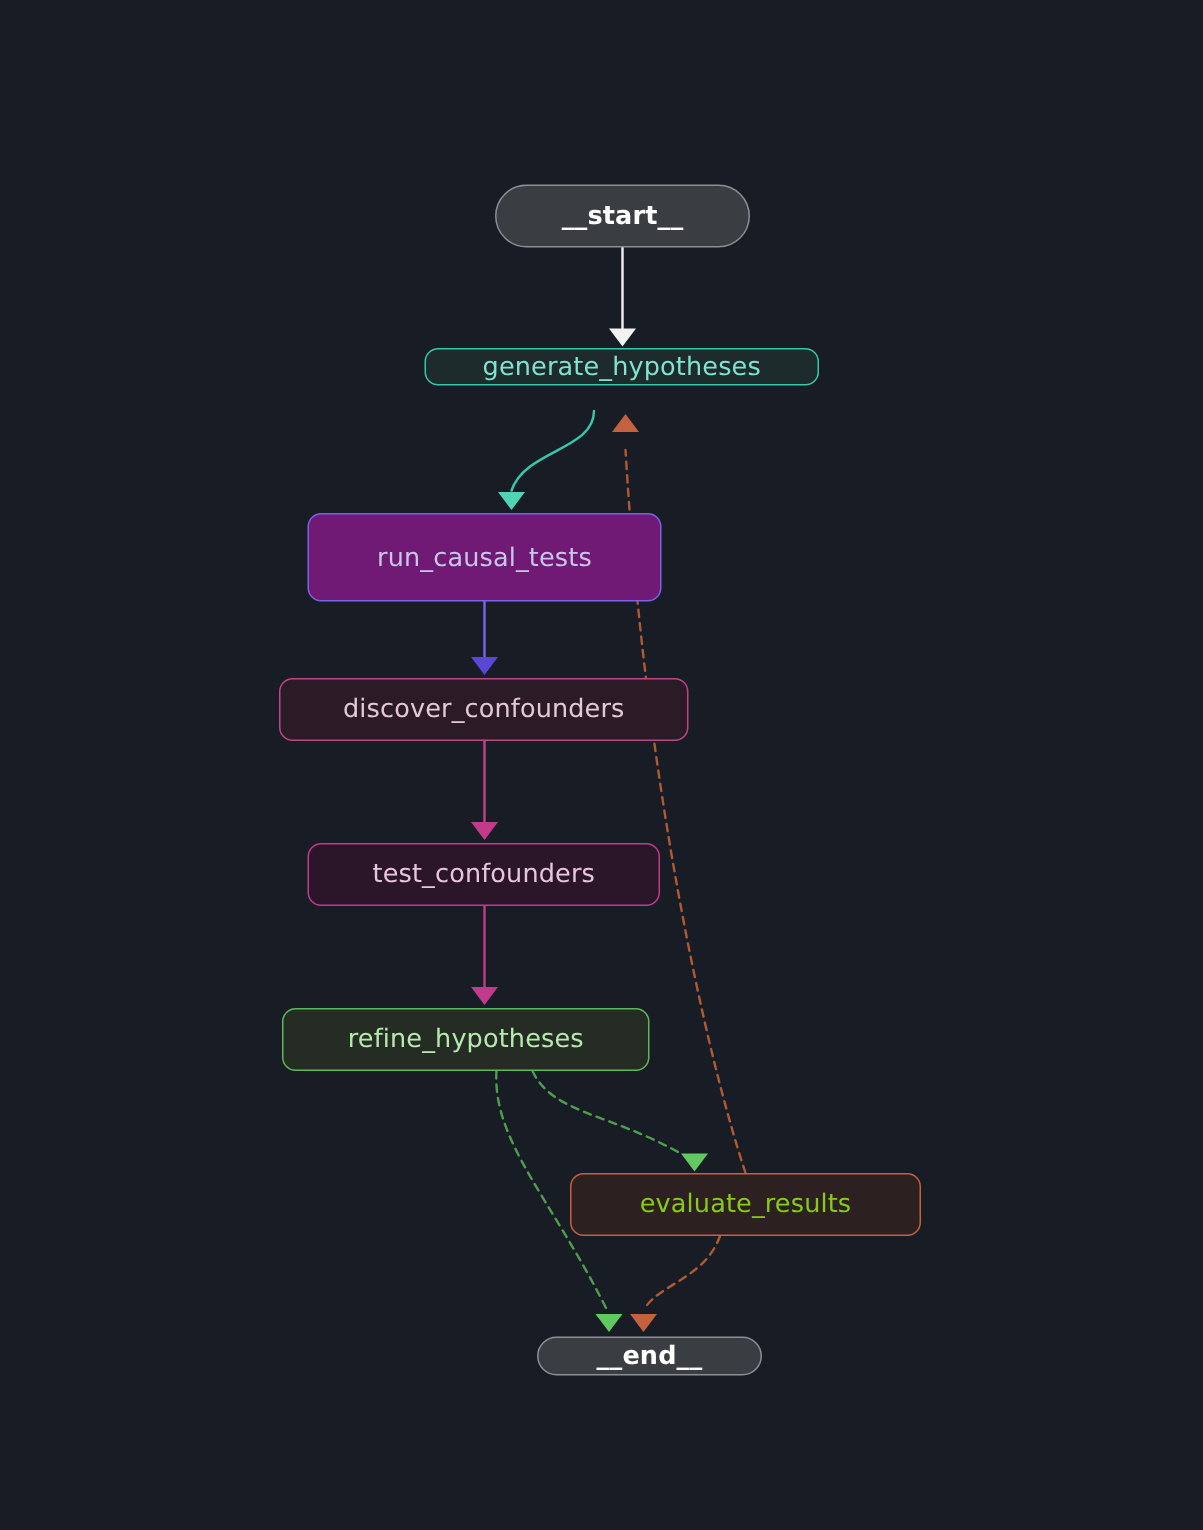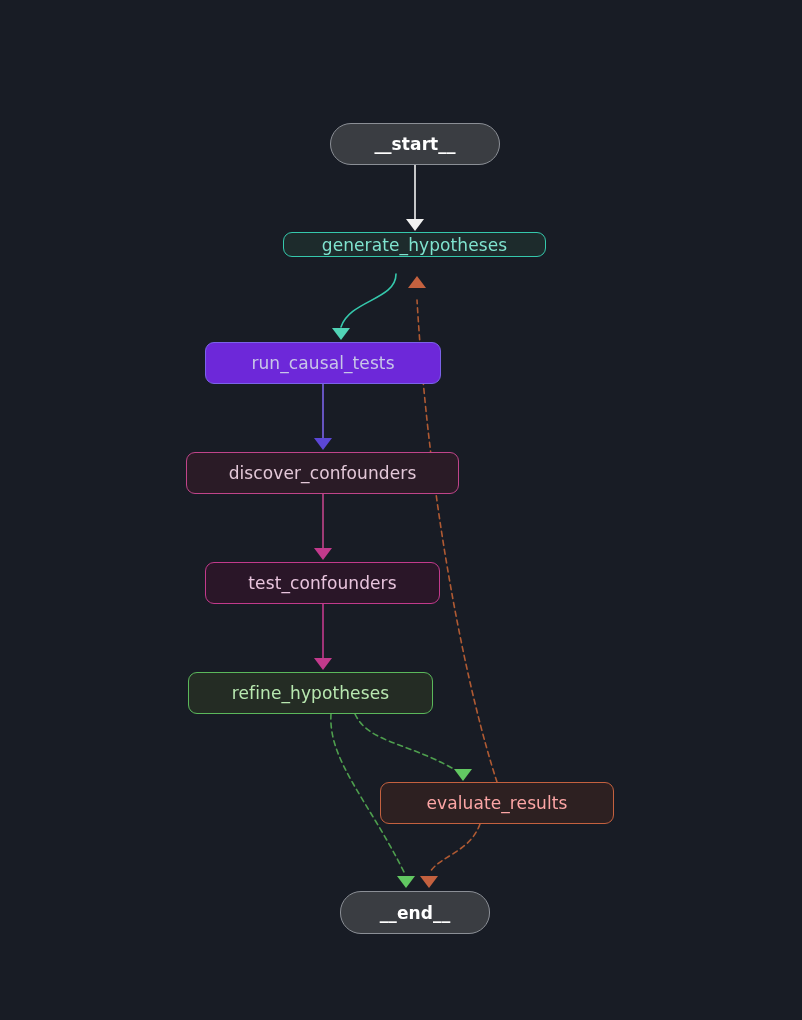--- a/index.html
+++ b/index.html
@@ -77,37 +77,37 @@
     </svg>
 
   <div class="node node-terminal" style="left: 330px; top: 123px; width: 170px; height: 42px; background: rgb(58, 61, 66); border-color: rgb(139, 143, 150); color: rgb(255, 255, 255); border-radius: 21px;">
       <span>__start__</span>
     </div>
 
   <div class="node node-proc" style="left: 283px; top: 232px; width: 263px; height: 25px; background: rgb(29, 43, 44); border-color: rgb(53, 200, 172); color: rgb(127, 227, 207);">
       <span>generate_hypotheses</span>
     </div>
 
-  <div class="node node-proc" style="left: 205px; top: 342px; width: 236px; height: 42px; background: #6d28d9; border-color: rgb(123, 99, 232); color: rgb(200, 198, 232);">
+  <div class="node node-proc" style="left: 205px; top: 342px; width: 236px; height: 59px; background: #701a75; border-color: rgb(123, 99, 232); color: rgb(200, 198, 232);">
       <span>run_causal_tests</span>
     </div>
 
   <div class="node node-proc" style="left: 205px; top: 562px; width: 235px; height: 42px; background: rgb(42, 22, 40); border-color: rgb(194, 58, 140); color: rgb(232, 196, 221);">
       <span>test_confounders</span>
     </div>
 
   <div class="node node-proc" style="left: 186px; top: 452px; width: 273px; height: 42px; background: rgb(42, 27, 38); border-color: rgb(192, 68, 138); color: rgb(227, 200, 216);">
       <span>discover_confounders</span>
     </div>
 
   <div class="node node-proc" style="left: 188px; top: 672px; width: 245px; height: 42px; background: rgb(36, 44, 36); border-color: rgb(91, 184, 91); color: rgb(184, 232, 176);">
       <span>refine_hypotheses</span>
     </div>
 
-  <div class="node node-proc" style="left: 380px; top: 782px; width: 234px; height: 42px; background: rgb(45, 32, 33); border-color: rgb(196, 97, 63); color: #fca5a5;">
+  <div class="node node-proc" style="left: 380px; top: 782px; width: 234px; height: 42px; background: rgb(45, 32, 33); border-color: rgb(196, 97, 63); color: #84cc16;">
       <span>evaluate_results</span>
     </div>
 
-  <div class="node node-terminal" style="left: 340px; top: 891px; width: 150px; height: 43px; background: rgb(58, 61, 66); border-color: rgb(139, 143, 150); color: rgb(255, 255, 255); border-radius: 21px;">
+  <div class="node node-terminal" style="left: 358px; top: 891px; width: 150px; height: 26px; background: rgb(58, 61, 66); border-color: rgb(139, 143, 150); color: rgb(255, 255, 255); border-radius: 21px;">
       <span>__end__</span>
     </div>
 
 </div>
 
 </body></html>

